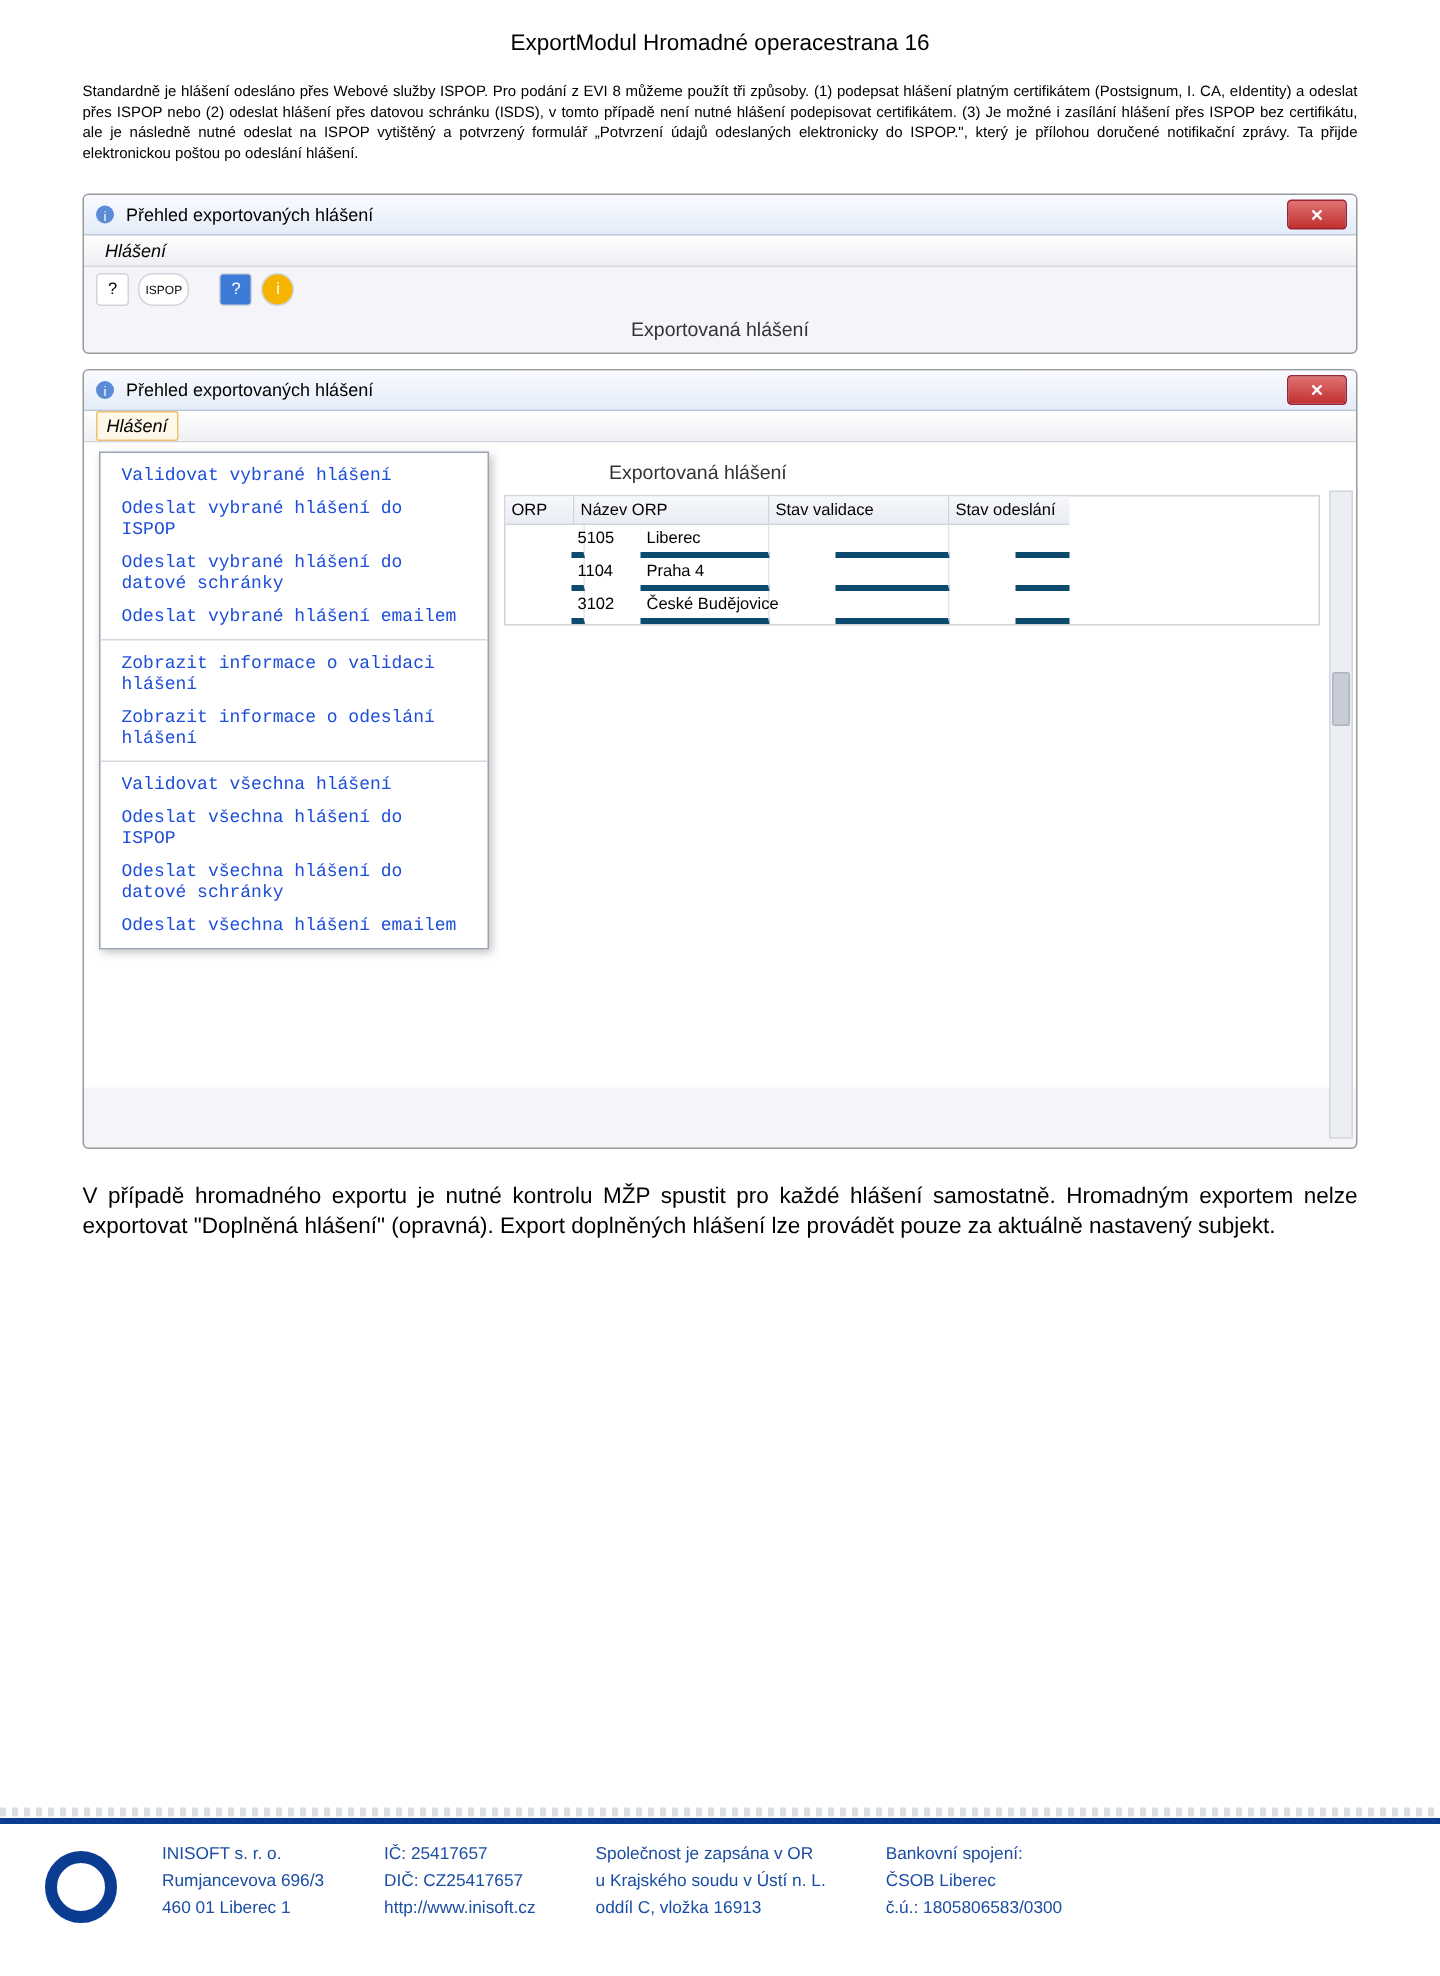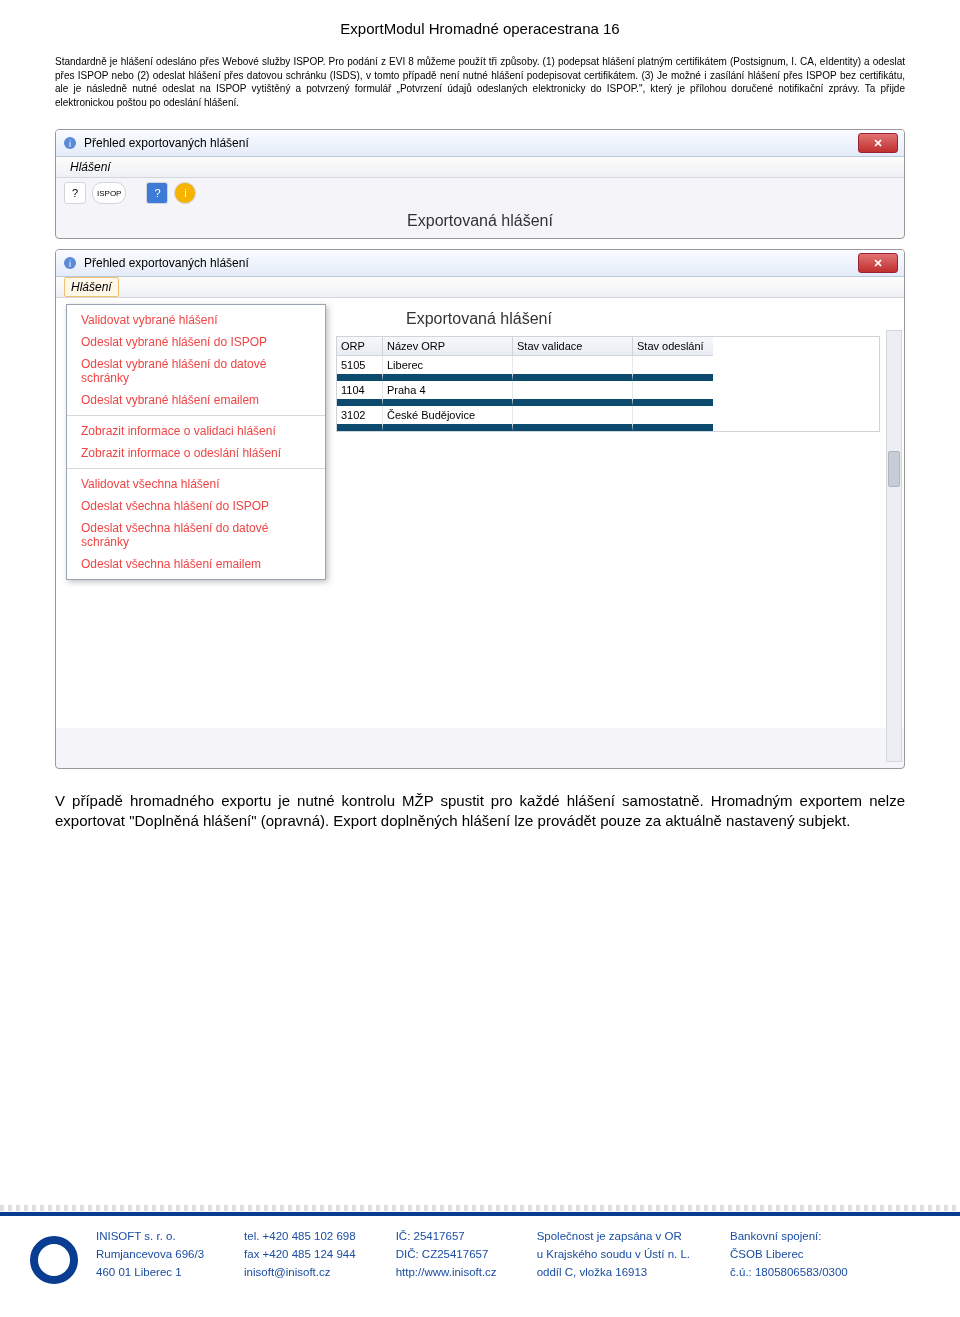--- a/index.html
+++ b/index.html
@@ -87,42 +87,43 @@
   .tool-icon {
     width:22px;height:22px;
     border:1px solid #d0d4db;
     background:#fff;
     border-radius:3px;
     display:inline-flex;align-items:center;justify-content:center;
     font-size:11px;
   }
   .section-subtitle {
     text-align:center;
-    font-size:16px;
+    font-size:13px;
     padding:4px 0 8px 0;
     color:#333;
   }
   .win2 { position:relative; }
   .context-menu {
     position:absolute;
     top:54px;
     left:10px;
     width:260px;
     background:#fff;
     border:1px solid #9aa3b0;
     box-shadow:2px 2px 6px rgba(0,0,0,.25);
     font-size:12px;
     z-index:5;
   }
   .context-menu .group { padding:4px 0; }
   .context-menu .sep { border-top:1px solid #d4d8df; margin:0; }
   .context-menu .mi {
     padding:4px 14px;
-    color:#ef4444;
+    color:#1d4ed8;
     cursor:default;
+    font-family:Liberation Mono, monospace;
   }
   .content-area {
     background:#fff;
     min-height:430px;
     padding-left:280px;
     padding-top:8px;
   }
   .grid {
     border:1px solid #cfd3da;
     font-size:11px;
@@ -135,23 +136,24 @@
     background:linear-gradient(#f6f8fb,#e9ecf3);
     border-right:1px solid #cfd3da;
     border-bottom:1px solid #cfd3da;
     padding:3px 4px;
     font-size:11px;
     white-space:nowrap;
     overflow:hidden;
   }
   .grid-row div {
     border-right:1px solid #e4e7ec;
-    border-bottom:7px solid #0c4a6e;
+    border-bottom:4px solid #0c4a6e;
     padding:3px 4px;
     white-space:nowrap;
+    margin-left:44px;
   }
   .grid-head div:last-child,
   .grid-row div:last-child { border-right:none; }
   .scrollbar-r {
     position:absolute; right:2px; top:80px; bottom:6px; width:16px;
     background:#eceef3;
     border:1px solid #d2d6dd;
   }
   .scrollbar-r .thumb {
     position:absolute; left:1px; right:1px; top:120px; height:36px;
@@ -170,22 +172,22 @@
     background: repeating-linear-gradient(90deg,#9aa2ac 0 4px,transparent 4px 8px);
     opacity:.35;
   }
   .footer-accent {
     height:4px;
     background:#0a3d91;
     margin-top:1px;
   }
   .footer-content {
     display:flex;
-    align-items:flex-end;
-    gap:18px;
+    align-items:flex-start;
+    gap:30px;
     padding:14px 30px 0 30px;
     font-size:11.5px;
     color:#1a4da3;
   }
   .footer-logo {
     width:48px;height:48px;border:8px solid #0a3d91;border-radius:50%;
     margin-top:4px;
   }
   .footer-cols { display:flex; gap:40px; }
   .footer-col div { margin-bottom:6px; white-space:nowrap; }
@@ -318,25 +320,20 @@
   <div class="footer-accent"></div>
   <div class="footer-content">
     <div class="footer-logo"></div>
     <div class="footer-cols">
       <div class="footer-col">
         <div>INISOFT s. r. o.</div>
         <div>Rumjancevova 696/3</div>
         <div>460 01  Liberec 1</div>
       </div>
       <div class="footer-col">
-        <div>tel. +420 485 102 698</div>
-        <div>fax +420 485 124 944</div>
-        <div>inisoft@inisoft.cz</div>
-      </div>
-      <div class="footer-col">
         <div>IČ: 25417657</div>
         <div>DIČ: CZ25417657</div>
         <div>http://www.inisoft.cz</div>
       </div>
       <div class="footer-col">
         <div>Společnost je zapsána v OR</div>
         <div>u Krajského soudu v Ústí n. L.</div>
         <div>oddíl C, vložka 16913</div>
       </div>
       <div class="footer-col">

